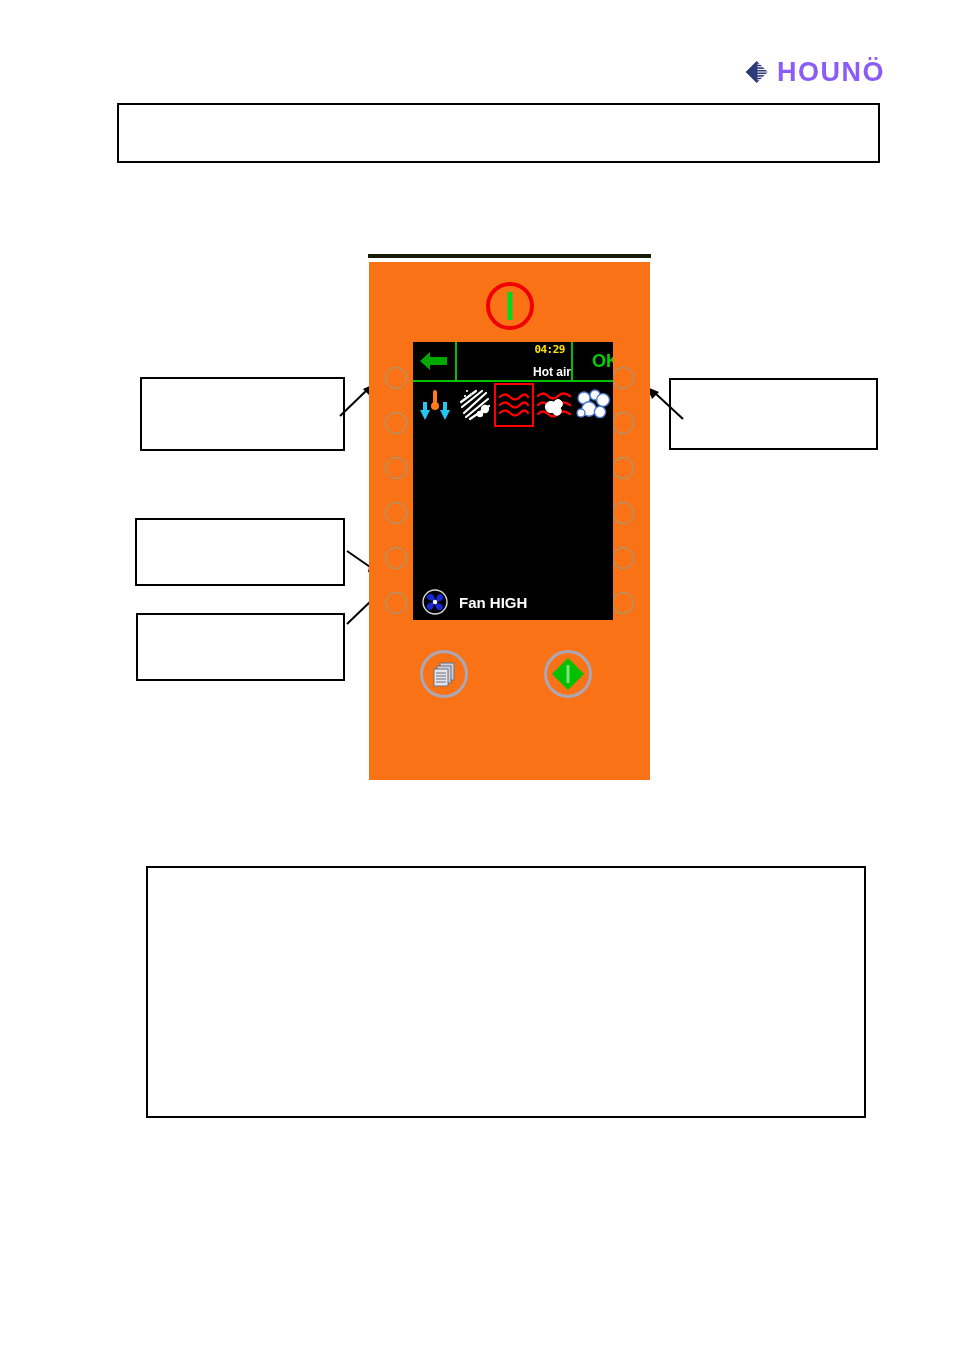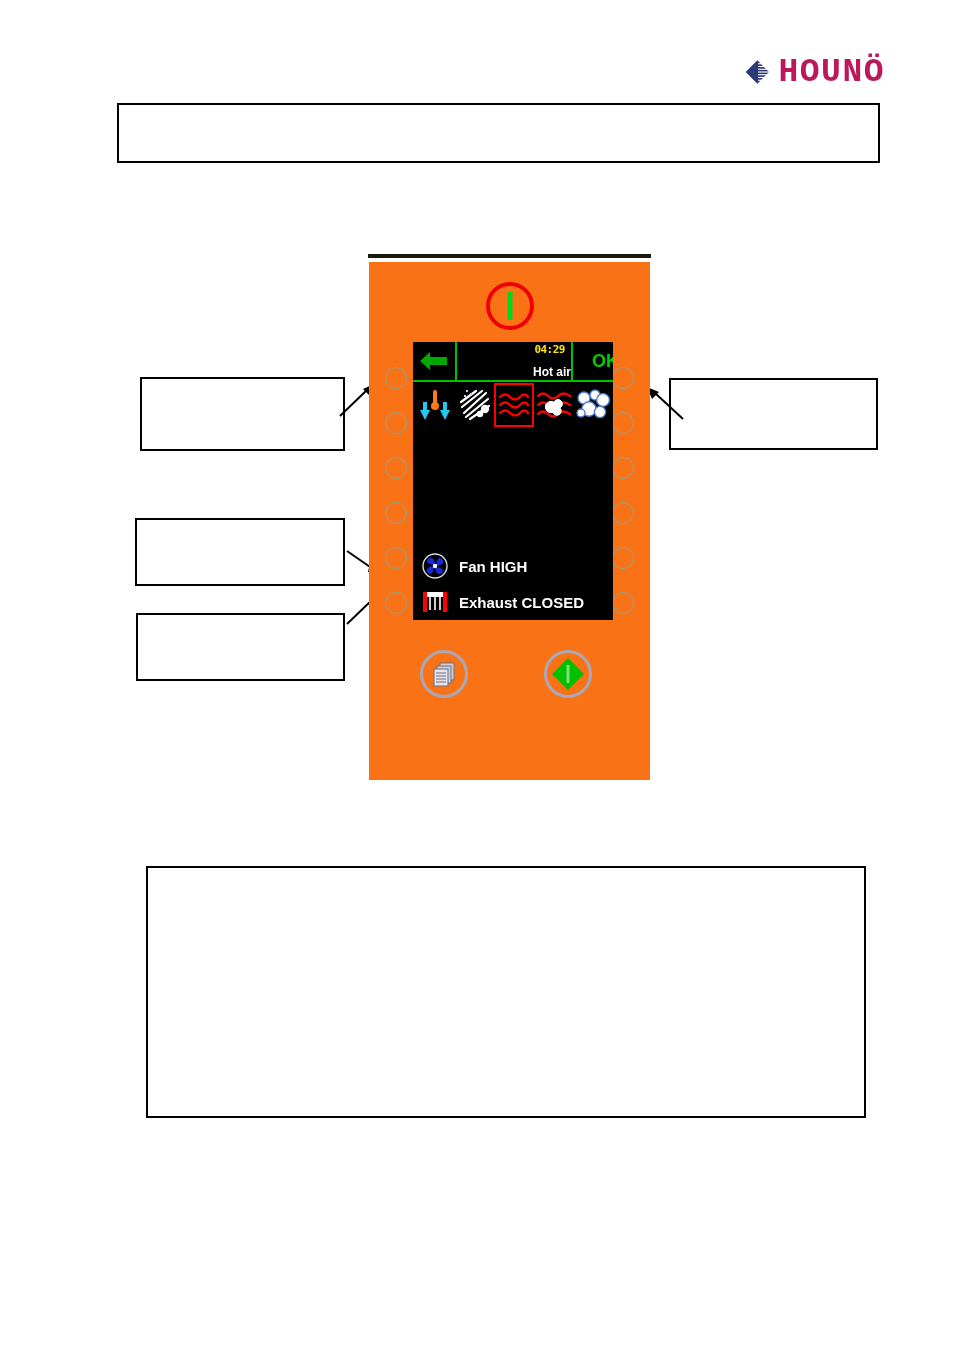--- a/index.html
+++ b/index.html
@@ -21,25 +21,25 @@
     left: 745px;
     top: 52px;
     width: 140px;
     height: 40px;
     display: flex;
     align-items: center;
     gap: 6px;
   }
   #brand-logo .logo-mark { width: 38px; height: 34px; display:block; }
   #brand-logo .logo-word {
-    font-family: Liberation Mono, monospace;
-    font-size: 33px;
+    font-family: Liberation Sans, sans-serif;
+    font-size: 27px;
     font-weight: bold;
     letter-spacing: 1.5px;
-    color: #be185d;
+    color: #8b5cf6;
     line-height: 1;
   }
 
   
   .caption-box {
     position: absolute;
     background: #ffffff;
     border: 2px solid #000000;
     box-sizing: border-box;
   }
@@ -417,35 +417,20 @@
               <path d="M14,13 C20,13 23,9 20,6 C17,3 14,7 14,13 Z"></path>
               <path d="M13,14 C13,20 17,23 20,20 C23,17 19,14 13,14 Z"></path>
               <path d="M12,13 C6,13 3,17 6,20 C9,23 12,19 12,13 Z"></path>
             </g>
             <circle cx="13" cy="13" r="2.2" fill="#ffffff"></circle>
           </svg>
         </span>
         <span class="status-label">Fan HIGH</span>
       </div>
 
-      <div class="status-row">
-        <span class="status-icon">
-          <svg width="26" height="22" viewBox="0 0 26 22">
-            <rect x="1" y="1" width="4" height="20" fill="#ff0000"></rect>
-            <rect x="21" y="1" width="4" height="20" fill="#ff0000"></rect>
-            <rect x="5" y="1" width="16" height="5" fill="#ffffff"></rect>
-            <g stroke="#ffffff" stroke-width="1.6">
-              <line x1="8" y1="6" x2="8" y2="19"></line>
-              <line x1="13" y1="6" x2="13" y2="19"></line>
-              <line x1="18" y1="6" x2="18" y2="19"></line>
-            </g>
-          </svg>
-        </span>
-        <span class="status-label">Exhaust CLOSED</span>
-      </div>
 
     </div>
   </div>
 
   <div class="bottom-button" id="bottom-button-menu">
     <svg width="26" height="26" viewBox="0 0 26 26">
       <rect x="9" y="2" width="14" height="17" fill="#cfcfd8" stroke="#6f6f80" stroke-width="1"></rect>
       <rect x="6" y="5" width="14" height="17" fill="#cfcfd8" stroke="#6f6f80" stroke-width="1"></rect>
       <rect x="3" y="8" width="14" height="17" fill="#e4e4ec" stroke="#6f6f80" stroke-width="1"></rect>
       <g stroke="#6f6f80" stroke-width="1">

